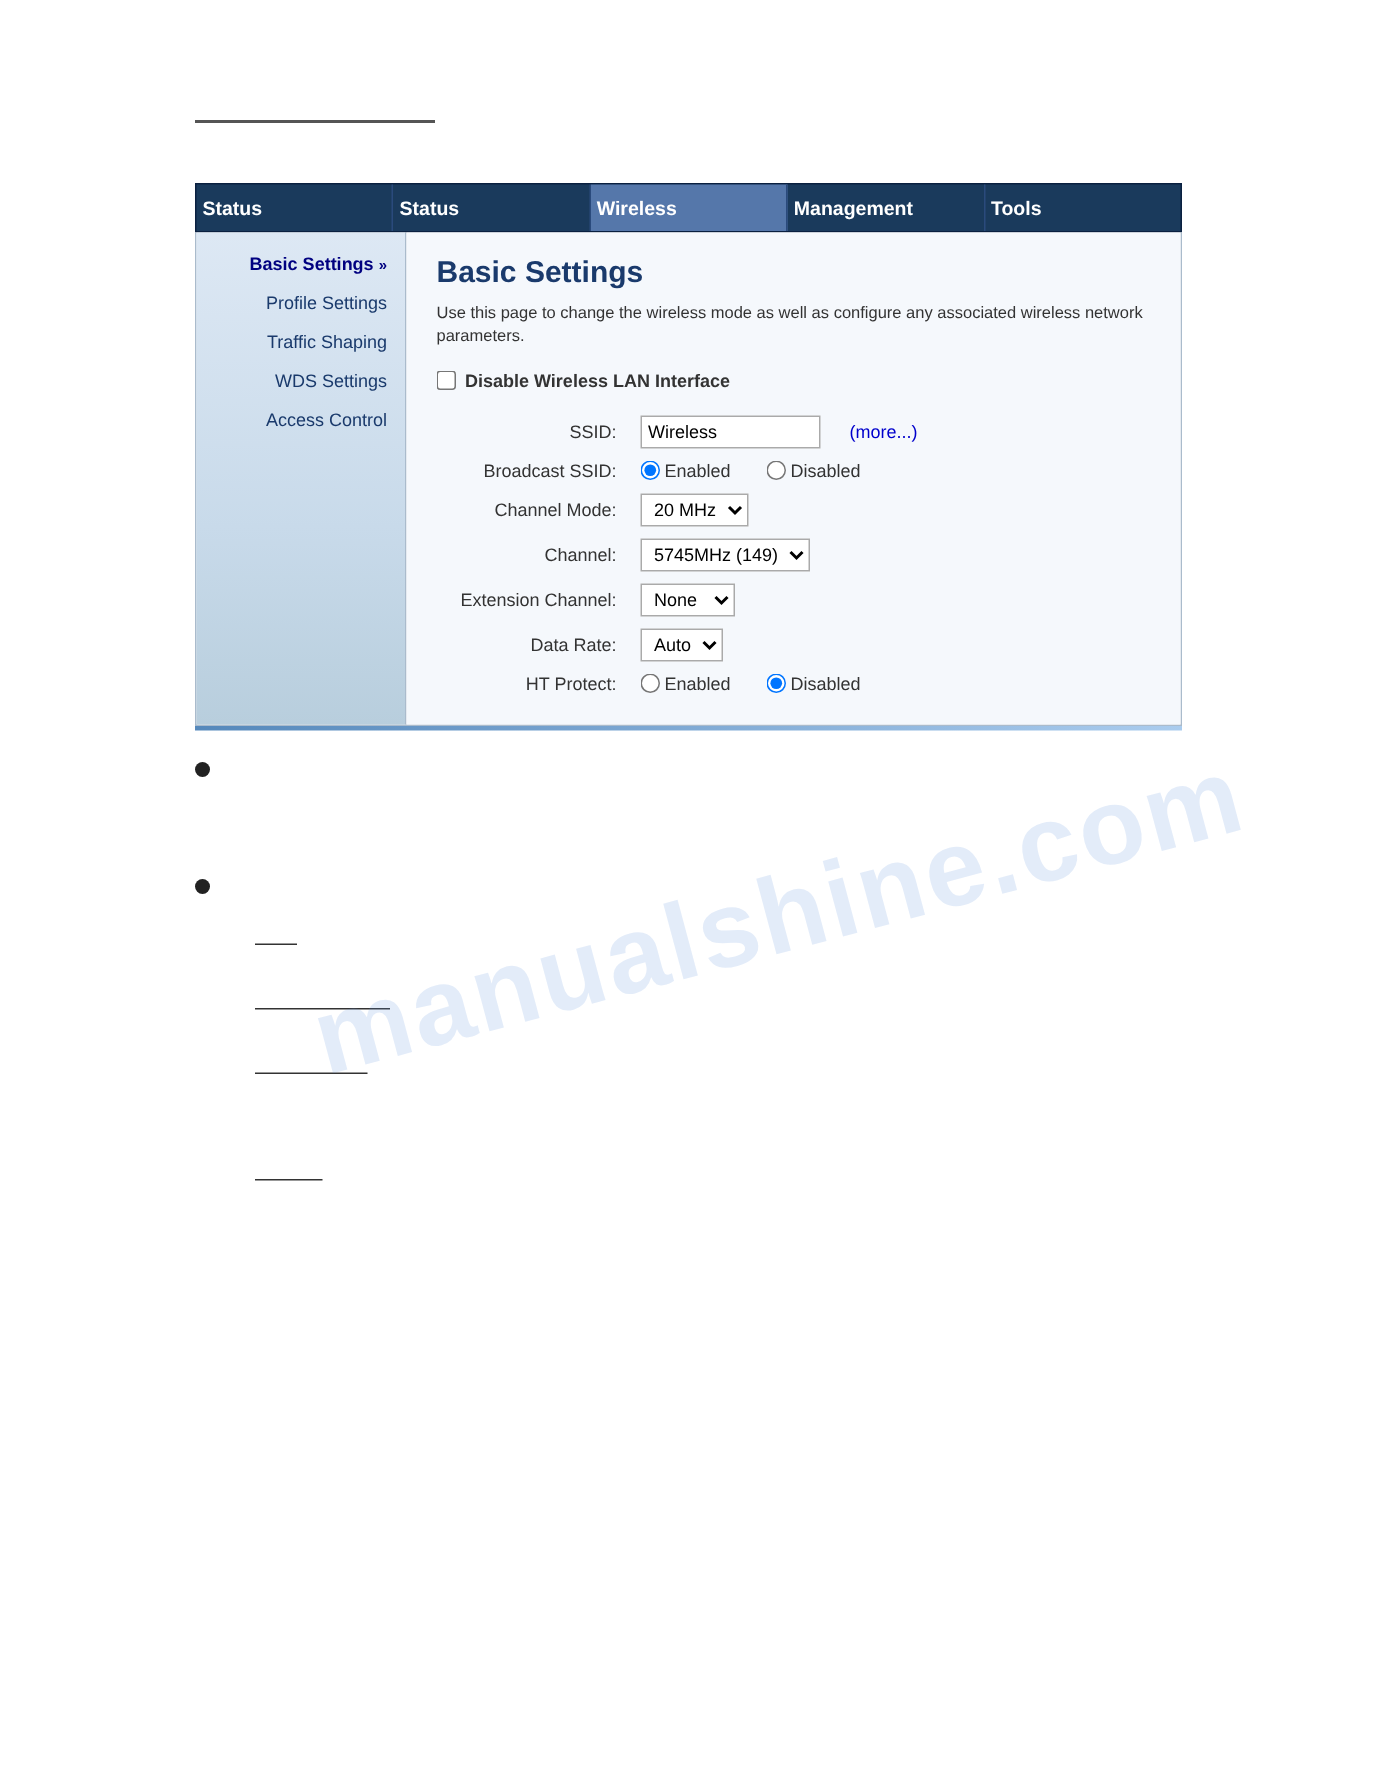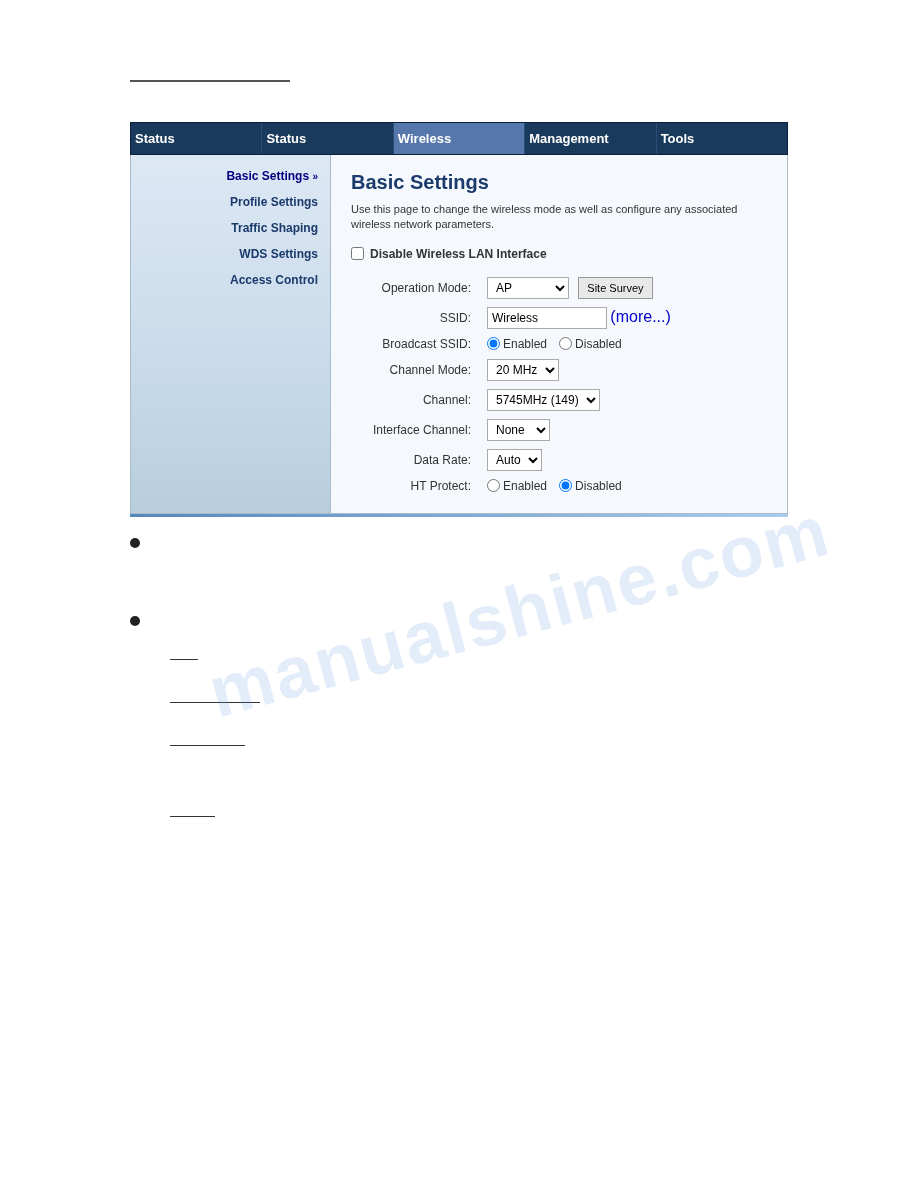--- a/index.html
+++ b/index.html
@@ -48,32 +48,31 @@
       display: flex;
       margin: 0 130px;
       border: 1px solid #aabbcc;
       border-top: none;
       background: #ffffff;
       min-height: 320px;
     }
 
     
     .sidebar {
-      width: 200px;
+      width: 140px;
       background: linear-gradient(to bottom, #dde8f4 0%, #c8daea 60%, #b8cedd 100%);
       border-right: 1px solid #aabbcc;
       padding: 8px 0;
     }
     .sidebar-item {
       text-align: right;
       padding: 6px 12px 6px 8px;
       font-size: 12px;
       color: #1a3a6c;
       cursor: pointer;
-      font-weight: bold;
     }
     .sidebar-item.active {
       color: #000080;
       font-weight: bold;
     }
     .sidebar-arrow {
       font-size: 10px;
     }
 
     
@@ -138,30 +137,30 @@
     }
     input[type="text"] {
       font-size: 12px;
       padding: 2px 4px;
       border: 1px solid #aaa;
       height: 22px;
       width: 120px;
     }
     .more-link {
       color: #0000cc;
-      font-size: 16px;
-      margin-left: 0;
+      font-size: 12px;
+      margin-left: 16px;
       cursor: pointer;
       text-decoration: none;
     }
 
     .radio-group {
       display: flex;
       align-items: center;
-      gap: 12px;
+      gap: 24px;
       font-size: 12px;
     }
     .radio-group label {
       display: flex;
       align-items: center;
       gap: 3px;
       cursor: pointer;
     }
 
     .site-survey-btn {
@@ -281,32 +280,20 @@
       <p class="content-desc">Use this page to change the wireless mode as well as configure any associated wireless network parameters.</p>
 
       <div class="disable-row">
         <input type="checkbox" style="">
         <label>Disable Wireless LAN Interface</label>
       </div>
 
       <table class="form-table">
         <tbody>
 
-          <tr>
-            <td>Operation Mode:</td>
-            <td>
-              <select>
-                <option>AP</option>
-                <option>Client</option>
-                <option>WDS</option>
-                <option>AP+WDS</option>
-              </select>
-              <button class="site-survey-btn">Site Survey</button>
-            </td>
-          </tr>
 
           <tr>
             <td>SSID:</td>
             <td>
               <input type="text" value="Wireless" style="">
               <a class="more-link">(more...)</a>
             </td>
           </tr>
 
           <tr>
@@ -342,21 +329,21 @@
               <select>
                 <option selected="">5745MHz (149)</option>
                 <option>5765MHz (153)</option>
                 <option>5785MHz (157)</option>
                 <option>5805MHz (161)</option>
               </select>
             </td>
           </tr>
 
           <tr>
-            <td>Interface Channel:</td>
+            <td>Extension Channel:</td>
             <td>
               <select>
                 <option selected="">None</option>
                 <option>Upper</option>
                 <option>Lower</option>
               </select>
             </td>
           </tr>
 
           <tr>

